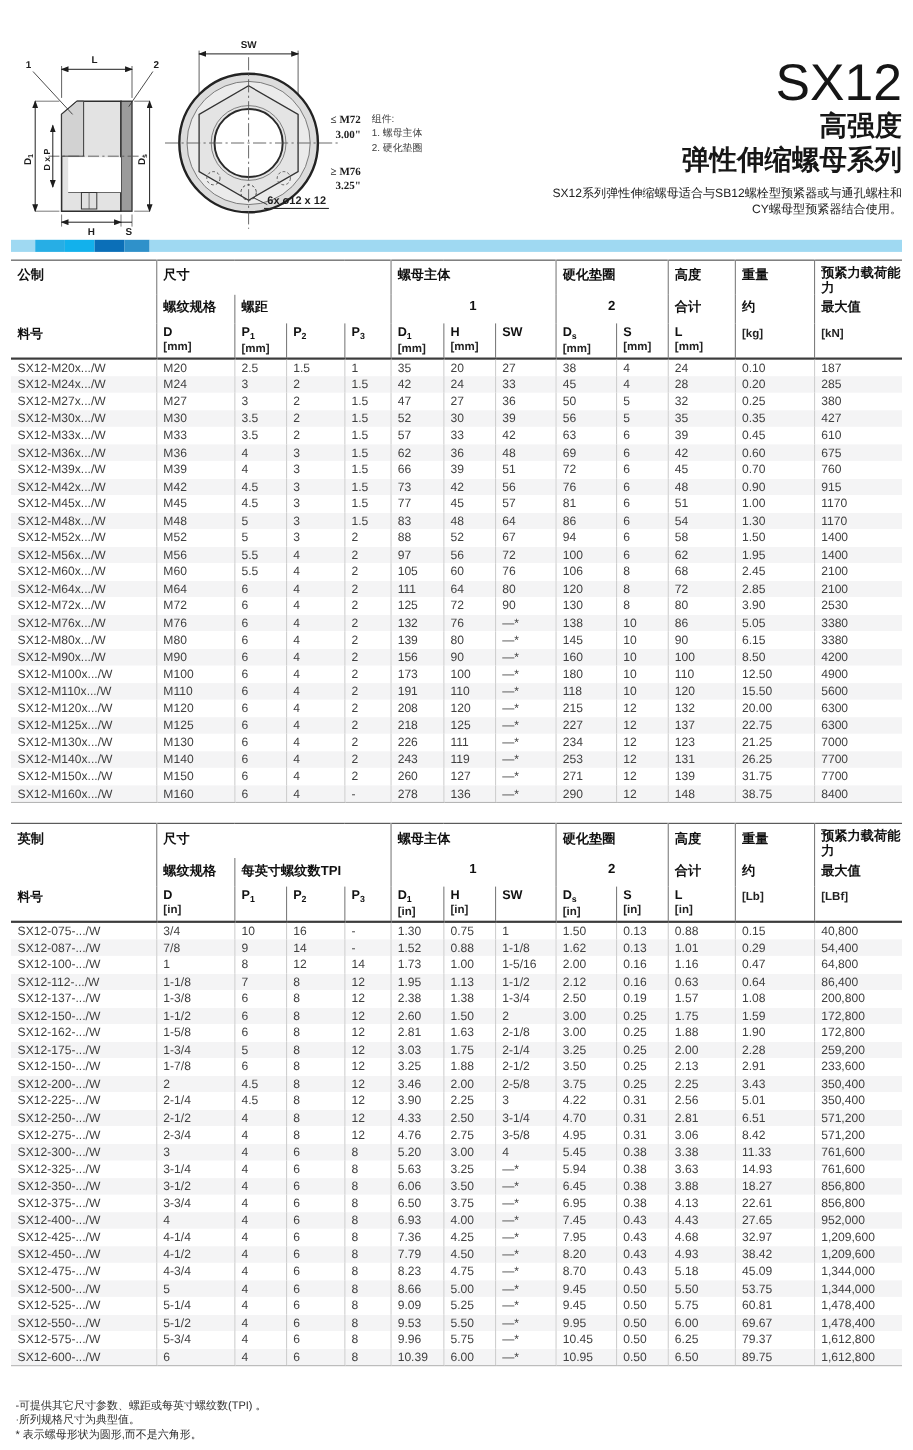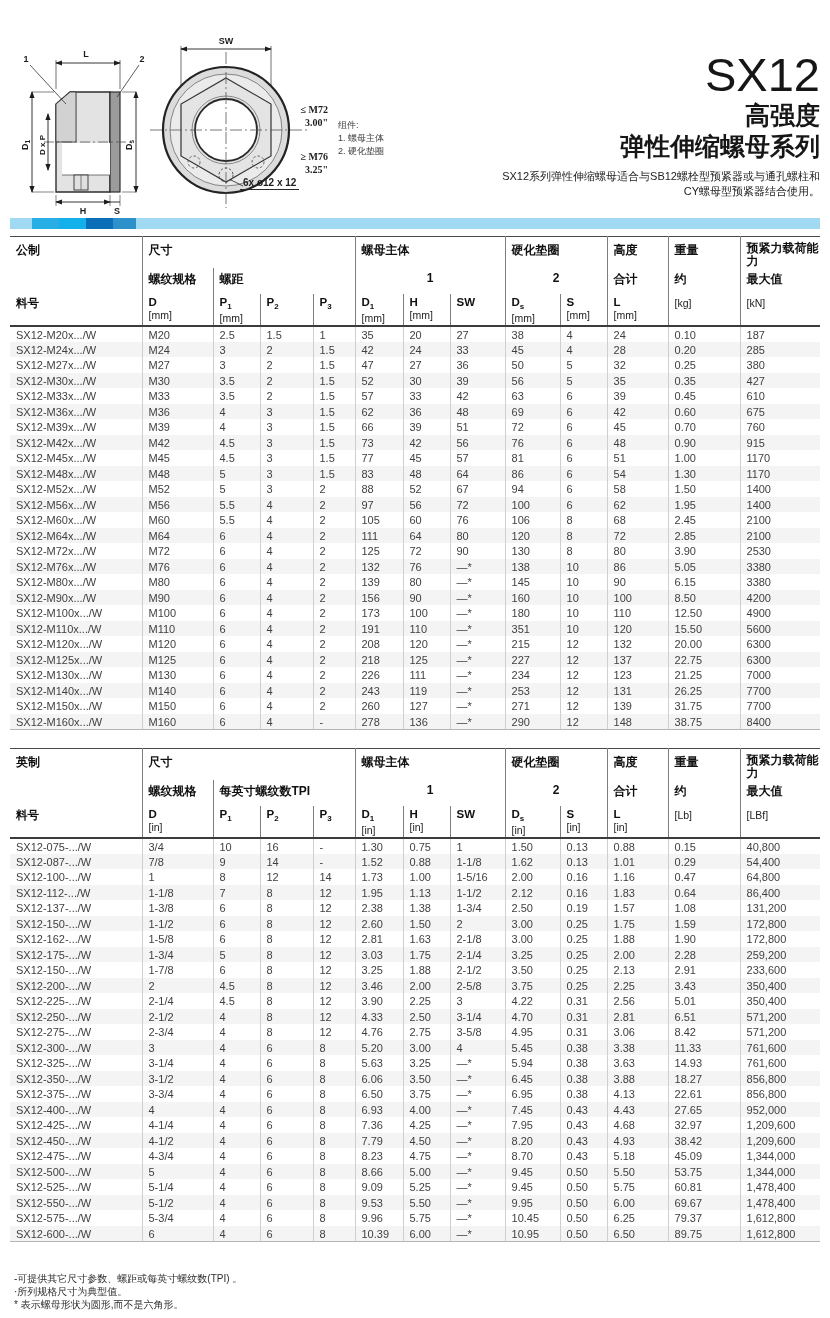--- a/index.html
+++ b/index.html
@@ -10,39 +10,39 @@
   
   .titleblock{position:absolute;top:50px;right:10px;width:520px;text-align:right;}
   .title-main{font-size:47px;line-height:50px;font-weight:400;color:#161616;letter-spacing:0px;}
   .title-sub{font-size:25px;line-height:31px;font-weight:700;color:#161616;}
   .title-desc{font-size:11px;line-height:15px;color:#222;margin-top:7px;}
 
   
   svg text{font-family:"Liberation Sans","DejaVu Sans",sans-serif;fill:#1d1d1d;}
   .dimtxt{font-size:9px;font-weight:bold;}
   .svgsub{font-size:6.5px;}
-  .legend{position:absolute;left:338px;top:119px;font-size:9px;line-height:13px;color:#3c3c3c;}
+  .legend{position:absolute;left:338px;top:102px;font-size:9px;line-height:13px;color:#3c3c3c;}
   .size-note{position:absolute;width:50px;text-align:right;font-size:10px;line-height:13px;font-weight:bold;color:#1d1d1d;font-family:Liberation Serif, serif;}
   .holes-note{position:absolute;left:240px;top:177px;font-size:10px;font-weight:bold;color:#1d1d1d;border-bottom:1px solid #2a2a2a;padding:0 3px 1px 3px;}
 
   
   .accent-bar{position:absolute;left:10px;top:218px;width:810px;height:11px;display:flex;}
   .accent-bar .seg{height:100%;}
 
   
   table{border-collapse:collapse;table-layout:fixed;position:absolute;left:10px;width:810px;border-top:1px solid #4a4a4a;}
   #metric-table{top:236px;}
   #imperial-table{top:748px;}
   th,td{text-align:left;vertical-align:top;white-space:nowrap;overflow:hidden;}
   th{font-weight:bold;color:#101010;}
   tr.grow th{height:30px;font-size:12px;padding:5px 0 0 6px;}
   tr.srow th{height:26px;font-size:12px;padding:3px 0 0 6px;}
   tr.crow th{height:32px;font-size:11.5px;padding:2px 0 0 6px;border-bottom:2px solid #3c3c3c;}
   tr.crow th sub{font-size:8px;}
-  .cu{font-weight:normal;font-size:10.5px;color:#222;margin-top:1px;}
+  .cu{font-weight:bold;font-size:10.5px;color:#222;margin-top:1px;}
   .gb{border-left:1px solid #7e7e7e;}
   .ctr{text-align:center;padding-left:0 !important;}
   .plw{width:72px;white-space:normal;line-height:13px;}
   tbody td{font-size:11px;color:#3f3f3f;height:15.5px;line-height:12px;padding:2px 0 0 6px;border-left:1px solid #cfcfcf;}
   tbody td:first-child{border-left:none;}
   tbody tr:nth-child(even){background:#f4f4f5;}
   tbody tr:last-child td{border-bottom:1px solid #b5b5b5;}
 
   
   .footnotes{position:absolute;left:14px;top:1272px;font-size:10px;line-height:13px;color:#2e2e2e;}
@@ -508,21 +508,21 @@
       </tr>
       <tr>
         <td>SX12-M110x.../W</td>
         <td>M110</td>
         <td>6</td>
         <td>4</td>
         <td>2</td>
         <td>191</td>
         <td>110</td>
         <td>—*</td>
-        <td>351</td>
+        <td>118</td>
         <td>10</td>
         <td>120</td>
         <td>15.50</td>
         <td>5600</td>
       </tr>
       <tr>
         <td>SX12-M120x.../W</td>
         <td>M120</td>
         <td>6</td>
         <td>4</td>
@@ -717,38 +717,38 @@
         <td>SX12-112-.../W</td>
         <td>1-1/8</td>
         <td>7</td>
         <td>8</td>
         <td>12</td>
         <td>1.95</td>
         <td>1.13</td>
         <td>1-1/2</td>
         <td>2.12</td>
         <td>0.16</td>
-        <td>1.83</td>
+        <td>0.63</td>
         <td>0.64</td>
         <td>86,400</td>
       </tr>
       <tr>
         <td>SX12-137-.../W</td>
         <td>1-3/8</td>
         <td>6</td>
         <td>8</td>
         <td>12</td>
         <td>2.38</td>
         <td>1.38</td>
         <td>1-3/4</td>
         <td>2.50</td>
         <td>0.19</td>
         <td>1.57</td>
         <td>1.08</td>
-        <td>131,200</td>
+        <td>200,800</td>
       </tr>
       <tr>
         <td>SX12-150-.../W</td>
         <td>1-1/2</td>
         <td>6</td>
         <td>8</td>
         <td>12</td>
         <td>2.60</td>
         <td>1.50</td>
         <td>2</td>

